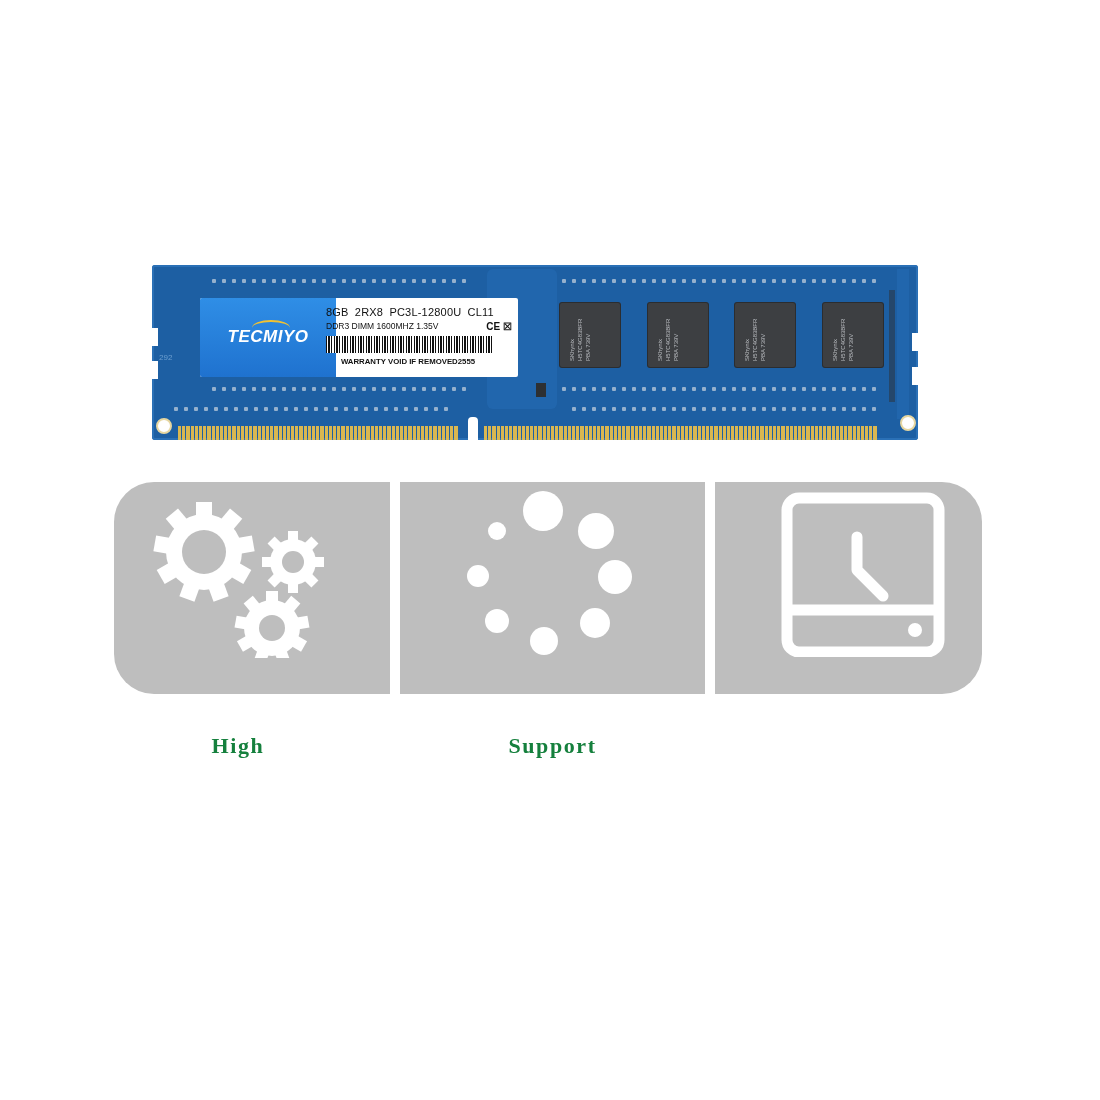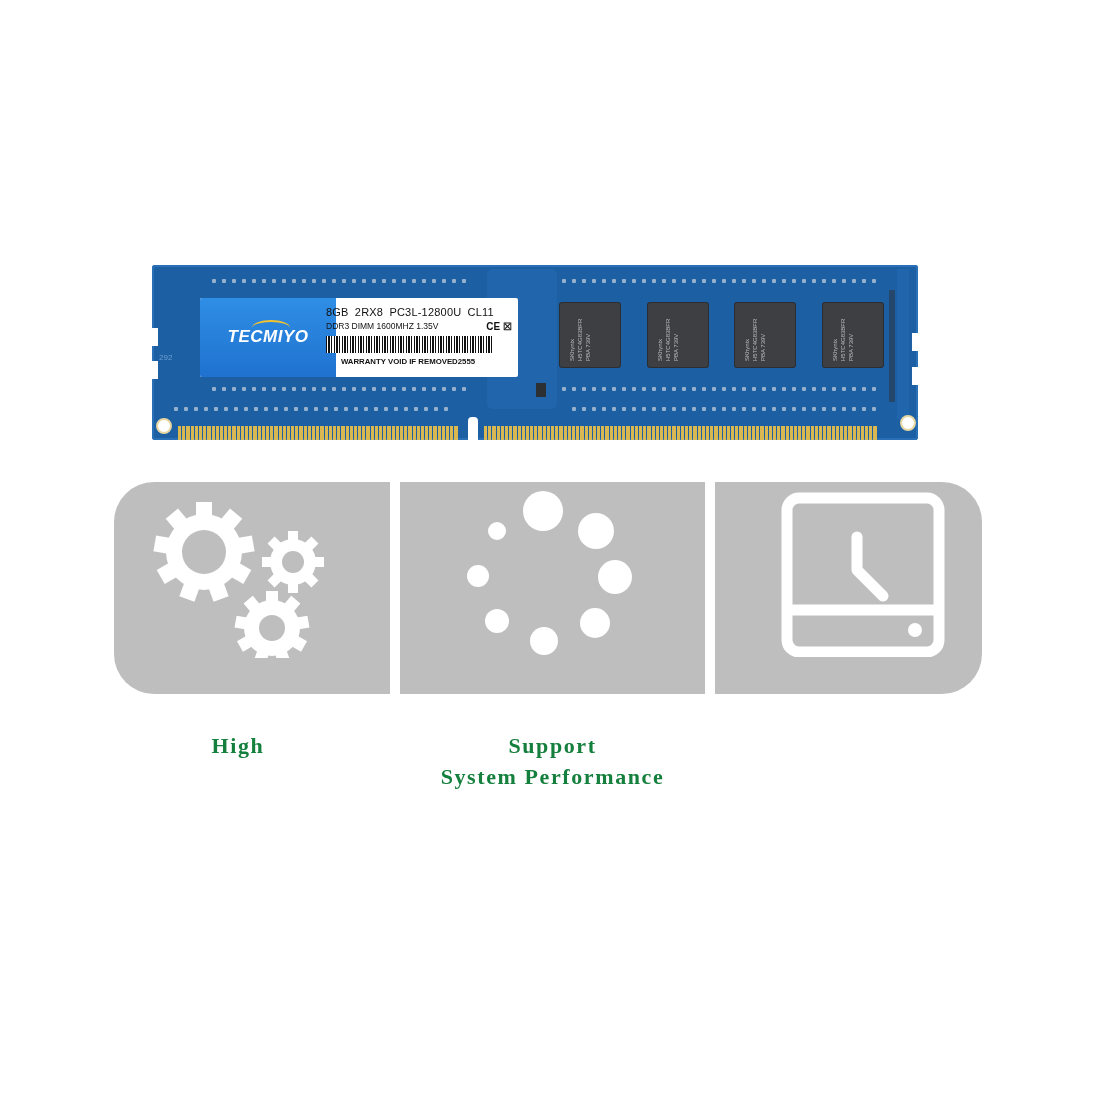--- a/index.html
+++ b/index.html
@@ -540,17 +540,16 @@
     </svg>
   </div>
 </div>
 
 <div class="captions">
   <div class="cap c1">
     <div>High</div>
   </div>
   <div class="cap c2">
     <div>Support</div>
-    <div>System Performance</div>
   </div>
   <div class="cap c3">
   </div>
 </div>
 
 </body></html>

